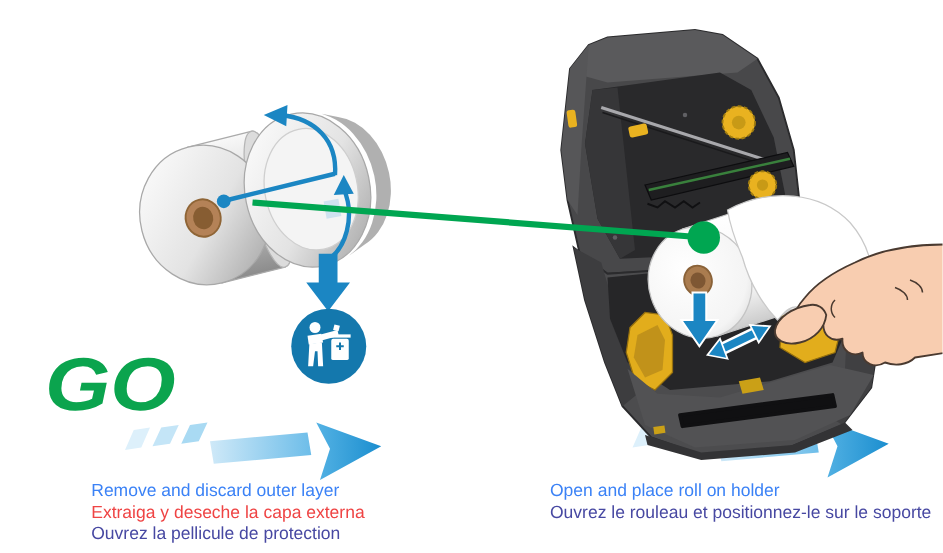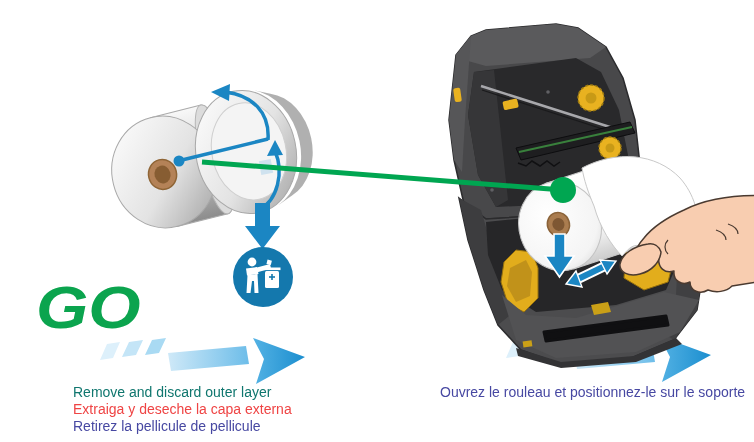--- a/index.html
+++ b/index.html
@@ -13,21 +13,21 @@
     font-size:60px;font-weight:bold;font-style:italic;
     color:#0BA44E;letter-spacing:0px;transform:scaleX(1.12);
     transform-origin:left top;line-height:1;
   }
   .caption-block{
     position:absolute;top:384px;z-index:4;
     font-size:14px;line-height:17px;white-space:nowrap;
   }
   .caption-left{left:57px;}
   .caption-right{left:424px;}
-  .cap-en{color:#0f766e;display:block;}
+  .cap-en{color:#3b82f6;display:block;}
   .cap-es{color:#ef4444;display:block;}
   .cap-fr{color:#4748A2;display:block;}
 </style>
 </head>
 <body>
 
 <div class="stage">
 
 <svg width="754" height="442" viewBox="0 0 754 442">
   <defs>
@@ -197,19 +197,20 @@
     <polygon points="566,287 550,284 560,271" fill="#1B86C3" stroke="#ffffff" stroke-width="1.4"></polygon>
     <polygon points="591,274 600,261 584,260" fill="#1B86C3" stroke="#ffffff" stroke-width="1.4"></polygon>
   </g>
 </svg>
 
 <div class="go-label">GO</div>
 
 <div class="caption-block caption-left">
   <span class="cap-en">Remove and discard outer layer</span>
   <span class="cap-es">Extraiga y deseche la capa externa</span>
-  <span class="cap-fr">Retirez la pellicule de pellicule</span>
+  <span class="cap-fr">Ouvrez la pellicule de protection</span>
 </div>
 <div class="caption-block caption-right">
+  <span class="cap-en">Open and place roll on holder</span>
   <span class="cap-fr">Ouvrez le rouleau et positionnez-le sur le soporte</span>
 </div>
 
 </div>
 
 </body></html>

